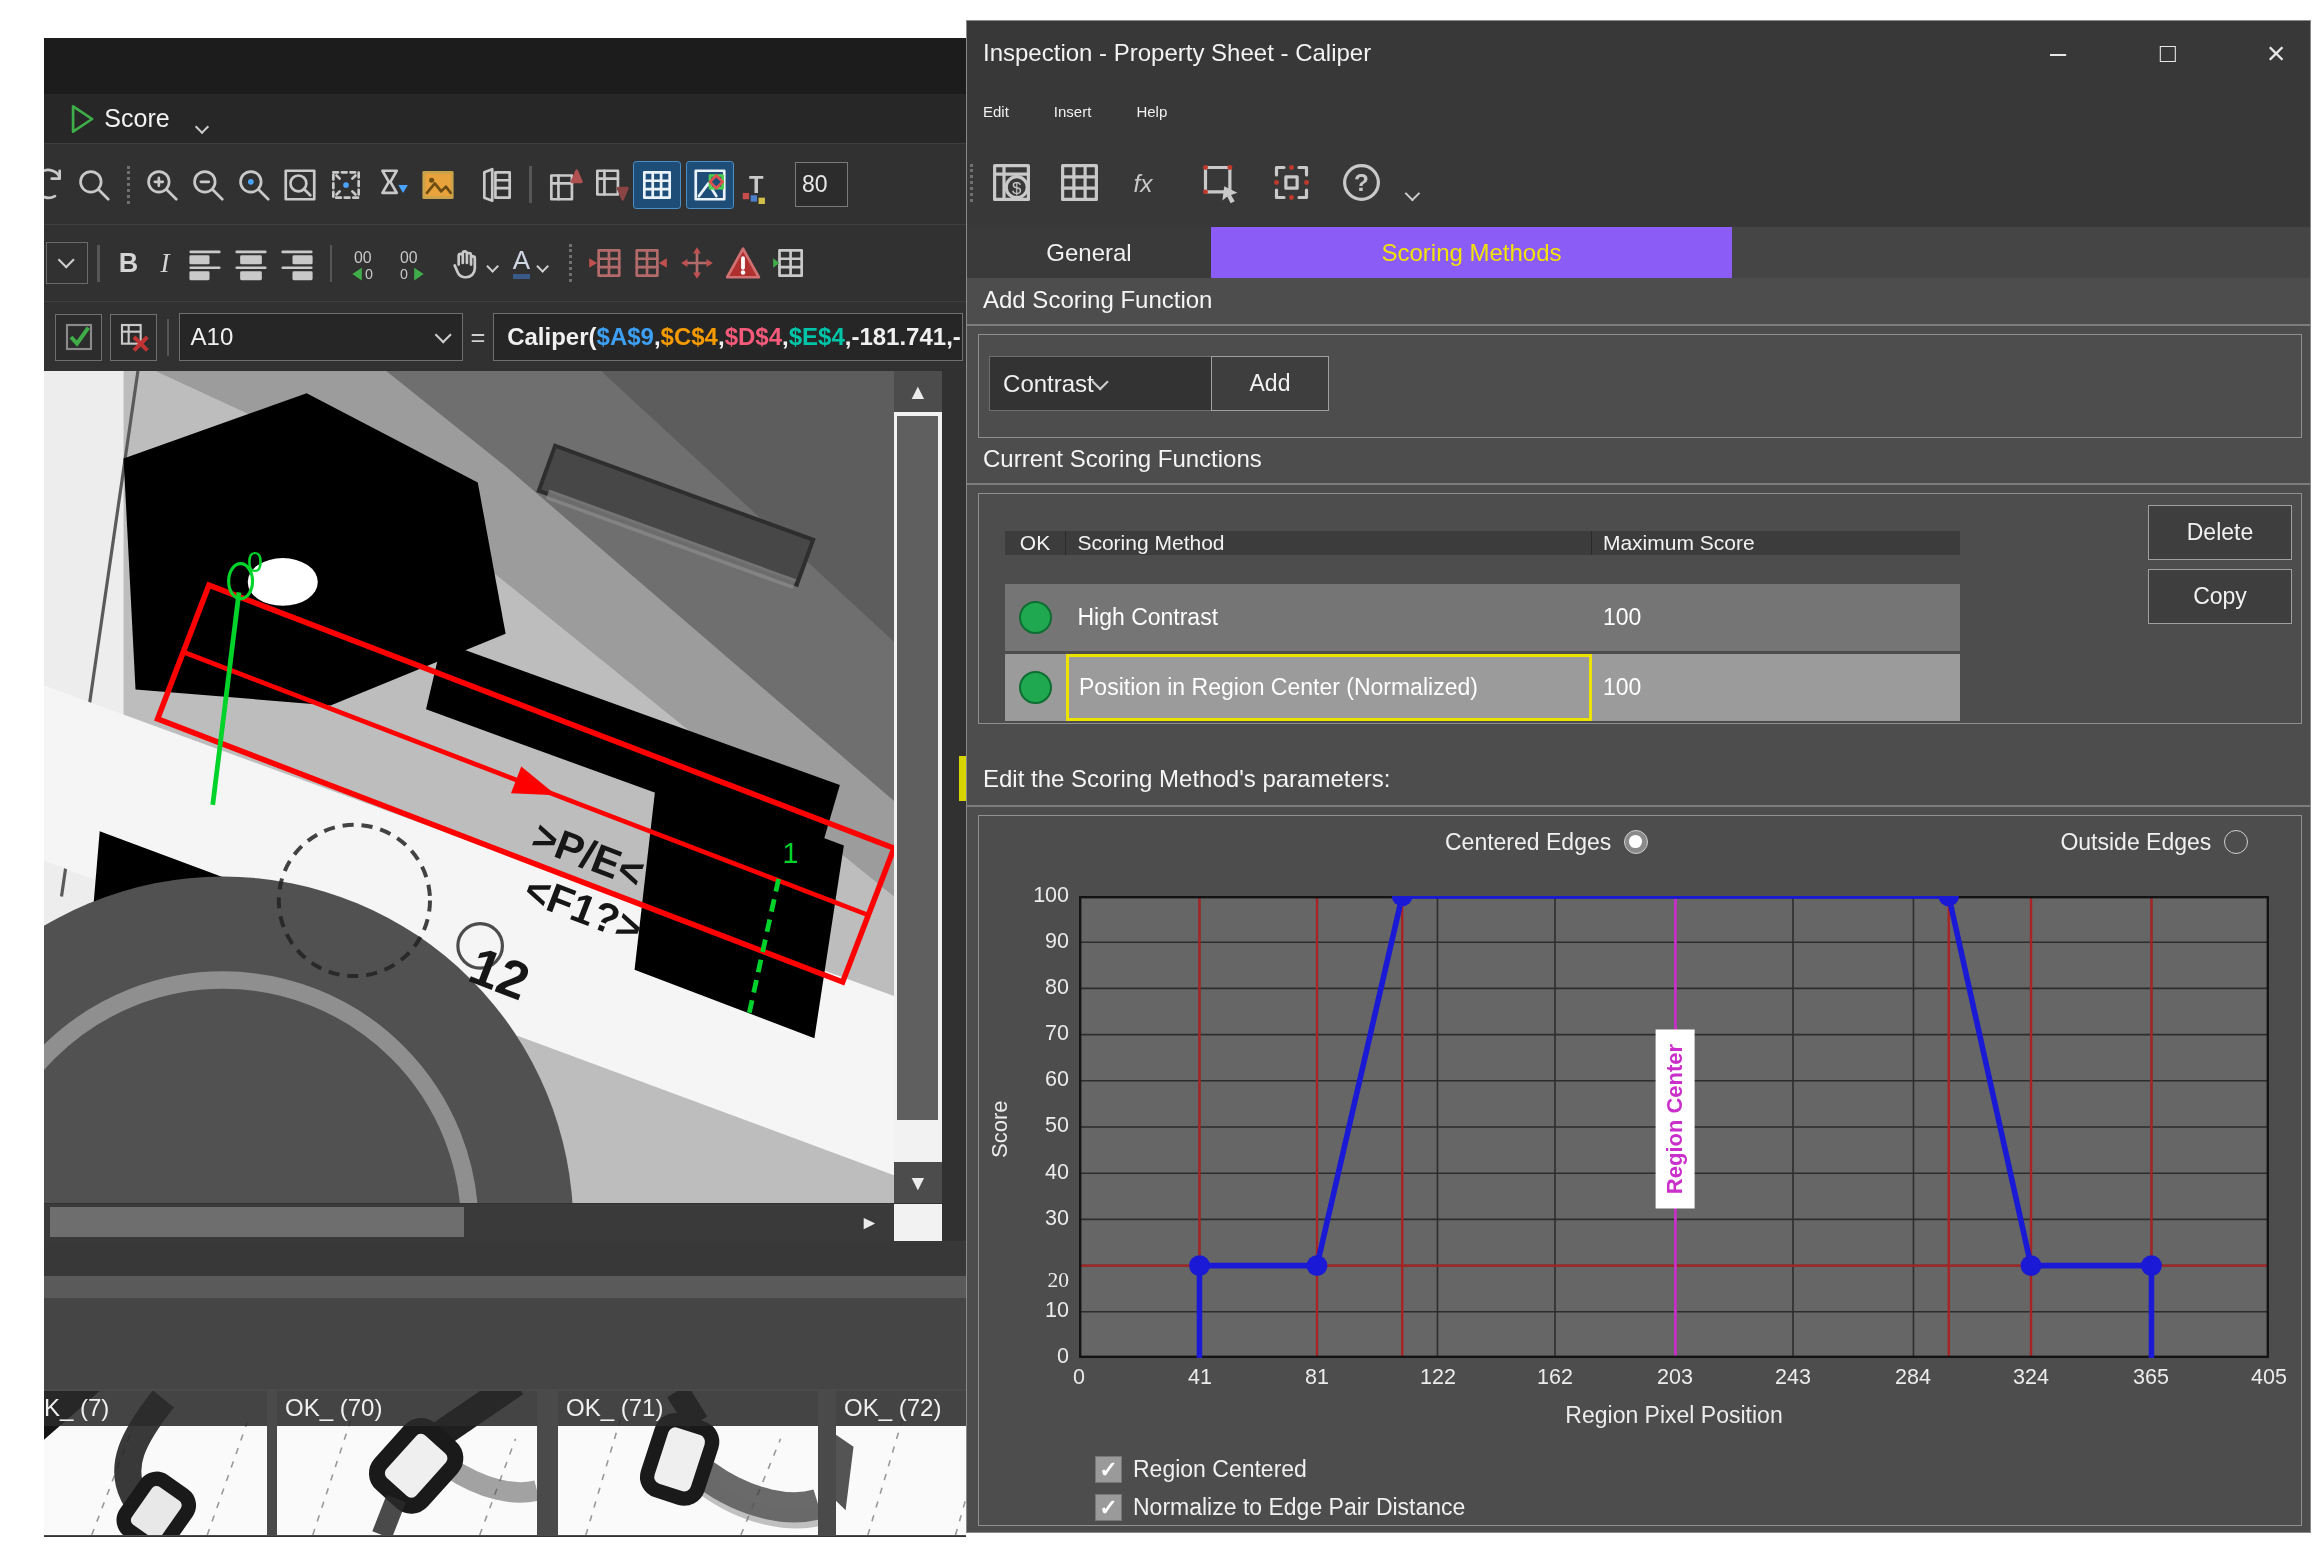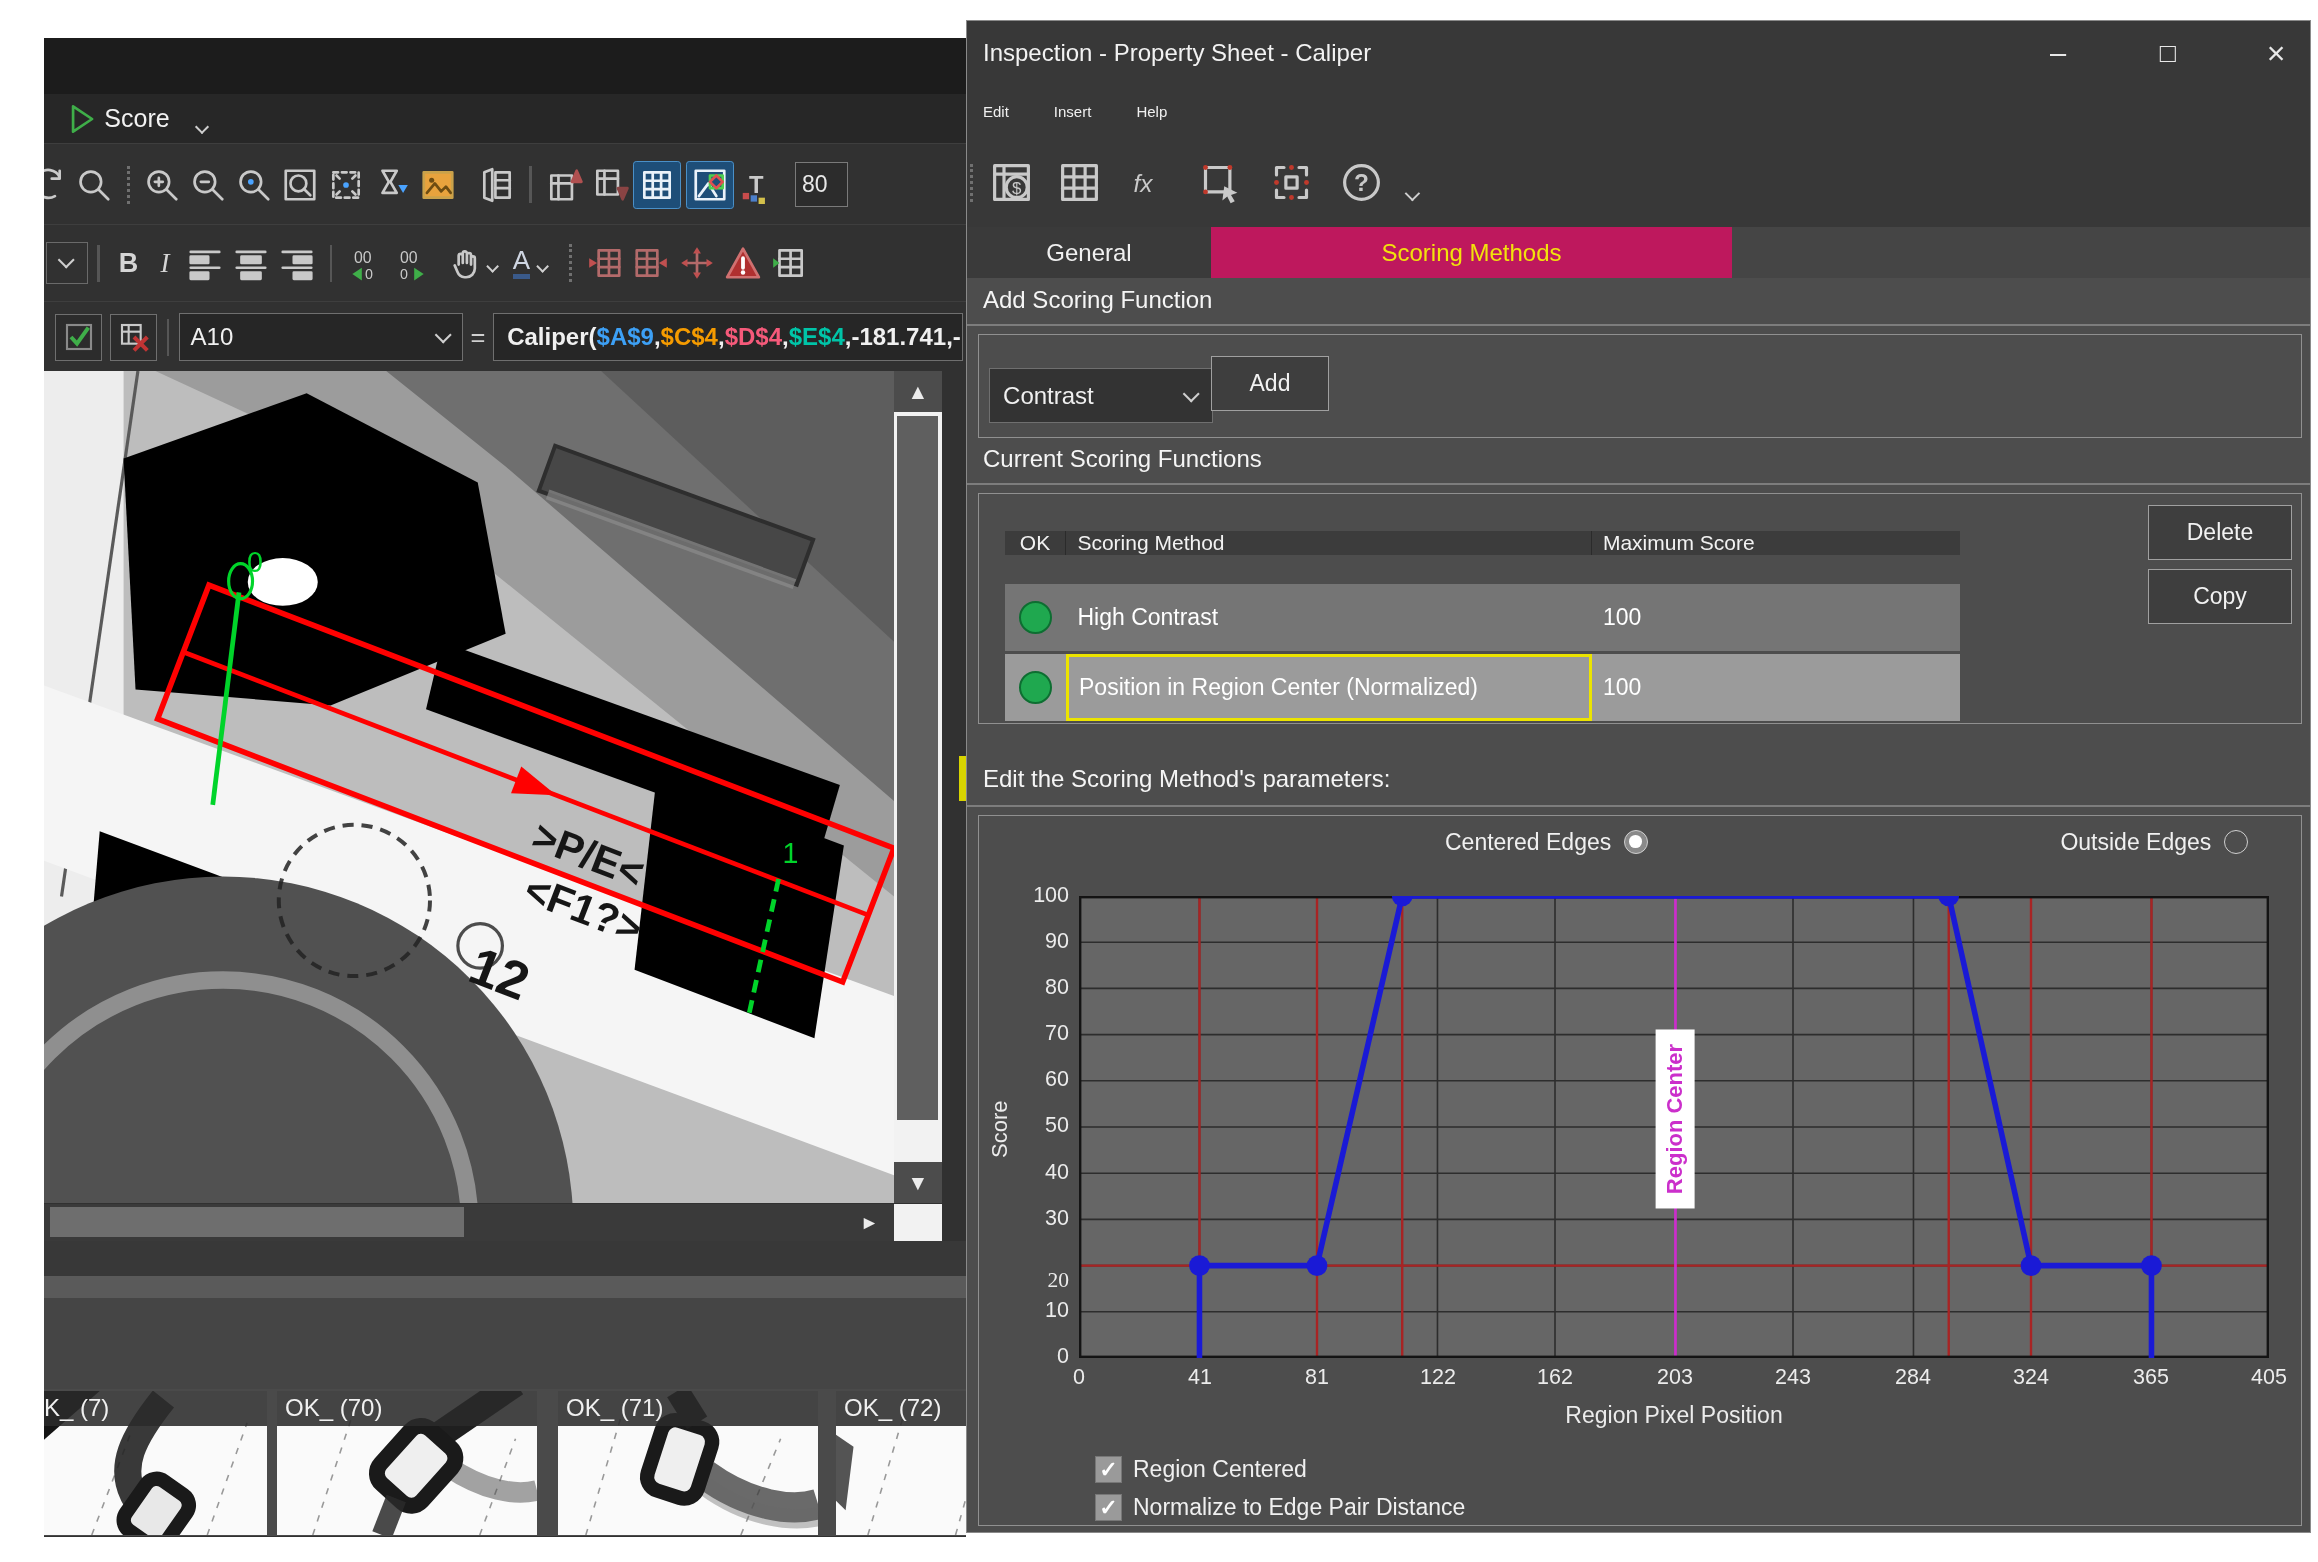--- a/index.html
+++ b/index.html
@@ -503,29 +503,29 @@
         <svg viewBox="0 0 24 24">
             <circle cx="12" cy="12" r="9"></circle>
             <text x="12" y="16.5" text-anchor="middle" font-size="13" font-weight="bold">?</text>
           </svg>
       </span>
       <span class="chev" style="width:8.8px;height:8.8px;margin:21px 0 0 17.5px"></span>
     </div>
 
     <div class="tabs">
       <div class="tab" style="width:244px;background:#3a3a3a;color:#f0f0f0">General</div>
-      <div class="tab" style="width:521px;background:#be185d;color:#f2e20c">Scoring Methods</div>
+      <div class="tab" style="width:521px;background:#8b5cf6;color:#f2e20c">Scoring Methods</div>
     </div>
 
     <div class="body">
 
       <div class="sectitle" style="top:8px">Add Scoring Function</div>
       <div class="sepline" style="top:46px"></div>
       <div class="gbox" style="left:11px;top:56px;width:1322px;height:102px">
-        <div class="combo-dark" style="position:absolute;left:10.4px;top:33px;width:209px;height:53px;padding-left:12.7px;justify-content:space-between;background:#333">
+        <div class="combo-dark" style="position:absolute;left:10.4px;top:21px;width:209px;height:53px;padding-left:12.7px;background:#333">
           <span>Contrast</span>
           <span class="chev" style="margin:-3.2px 14.3px 0 0"></span>
         </div>
         <div class="btn" style="left:232px;top:21px;width:116px;height:53px">Add</div>
       </div>
 
       <div class="sectitle" style="top:167px">Current Scoring Functions</div>
       <div class="sepline" style="top:205px"></div>
       <div class="gbox" style="left:11px;top:215px;width:1322px;height:229px">
         <div style="position:absolute;left:25.5px;top:24px;width:955px">

